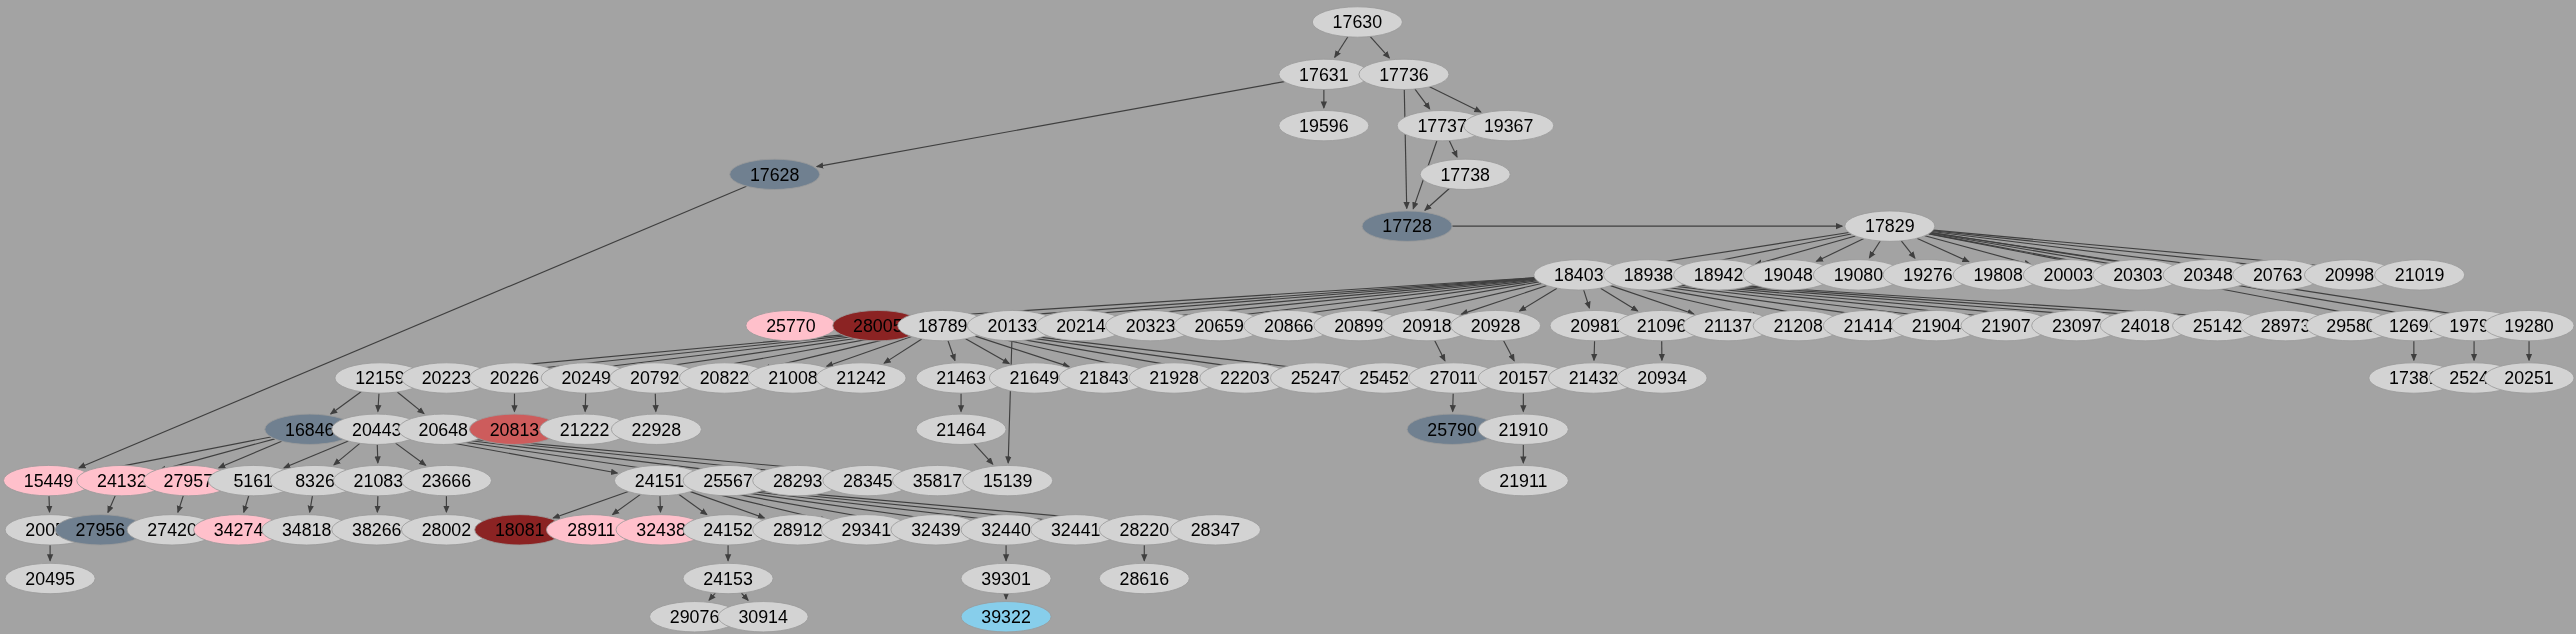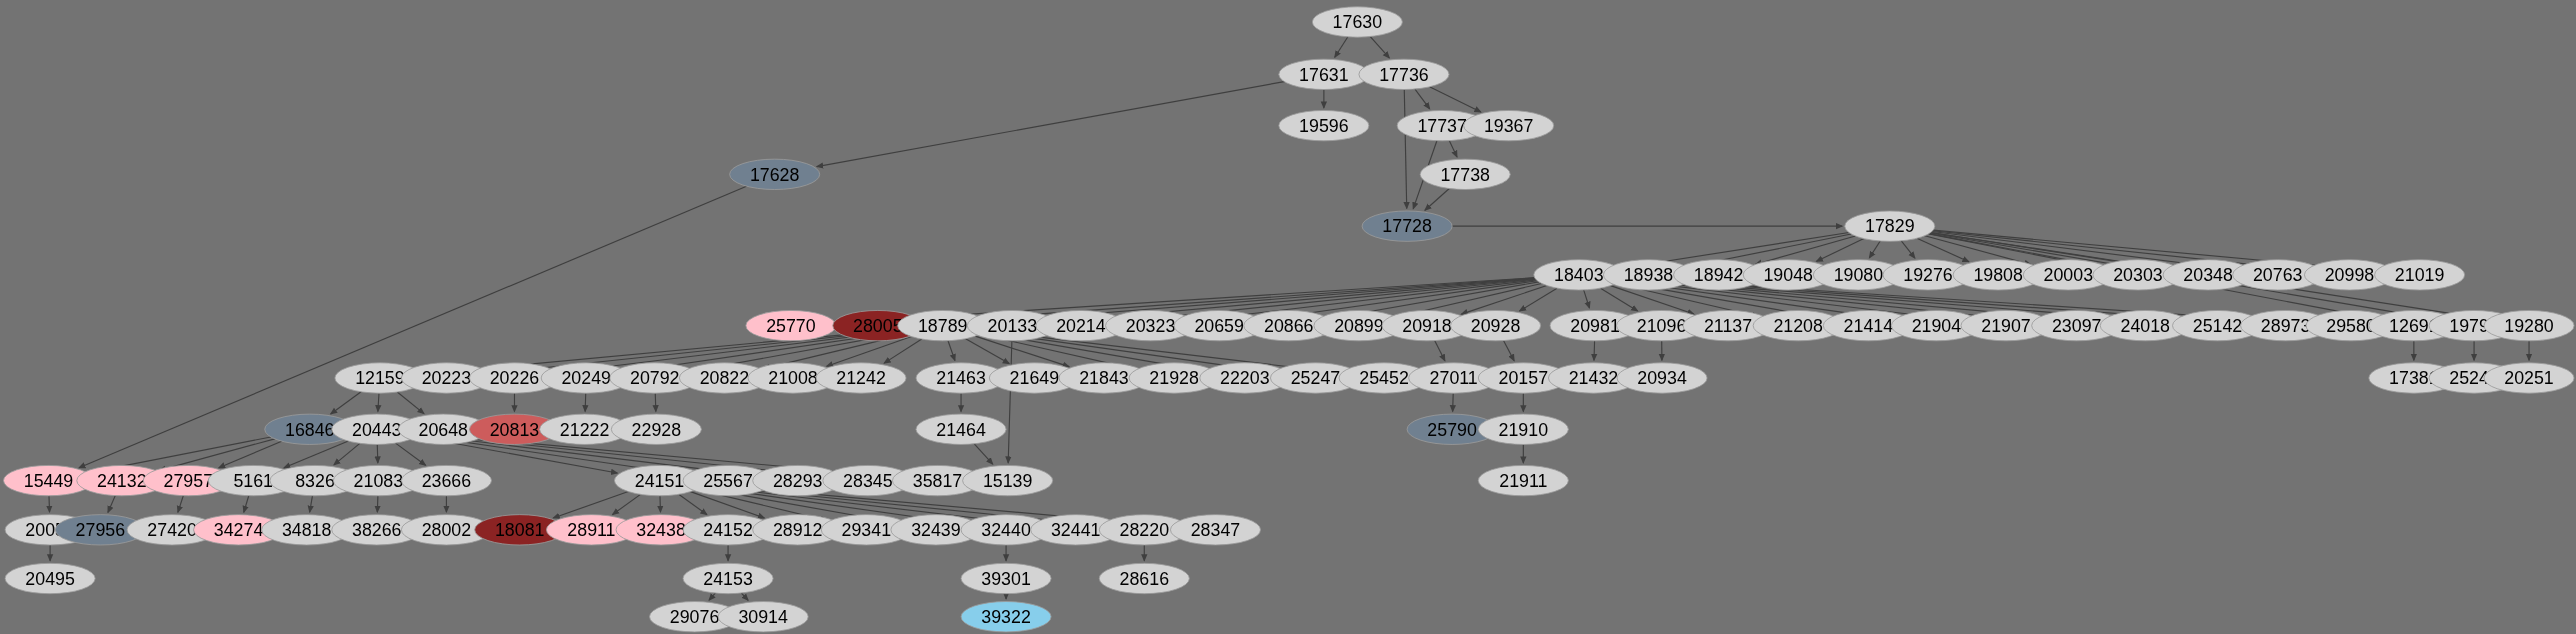--- a/index.html
+++ b/index.html
@@ -16,21 +16,21 @@
     overflow: hidden;
   }
   svg text {
     font-family: "Liberation Sans", sans-serif;
     user-select: none;
   }
 </style>
 </head>
 <body>
 
-<div class="graph-page" style="background: #737373;">
+<div class="graph-page" style="background: #a3a3a3;">
   <svg id="graph-svg" width="2576" height="634" viewBox="0 0 4919 1211" xmlns="http://www.w3.org/2000/svg">
     <defs>
       <marker id="arrowhead" viewBox="0 0 10 10" refX="8.5" refY="5" markerWidth="6.5" markerHeight="6.5" orient="auto-start-reverse">
         <path id="arrowhead-path" d="M 0 0.8 L 10 5 L 0 9.2 z" fill="#3f3f3f"></path>
       </marker>
     </defs>
     <g id="edges-layer">
         <line x1="2573.9" y1="70.3" x2="2548.8" y2="109.4" stroke="#3f3f3f" stroke-width="2.2" marker-end="url(#arrowhead)"></line>
         <line x1="2616.7" y1="69.8" x2="2653.0" y2="110.5" stroke="#3f3f3f" stroke-width="2.2" marker-end="url(#arrowhead)"></line>
         <line x1="2528.0" y1="171.0" x2="2528.0" y2="206.0" stroke="#3f3f3f" stroke-width="2.2" marker-end="url(#arrowhead)"></line>

